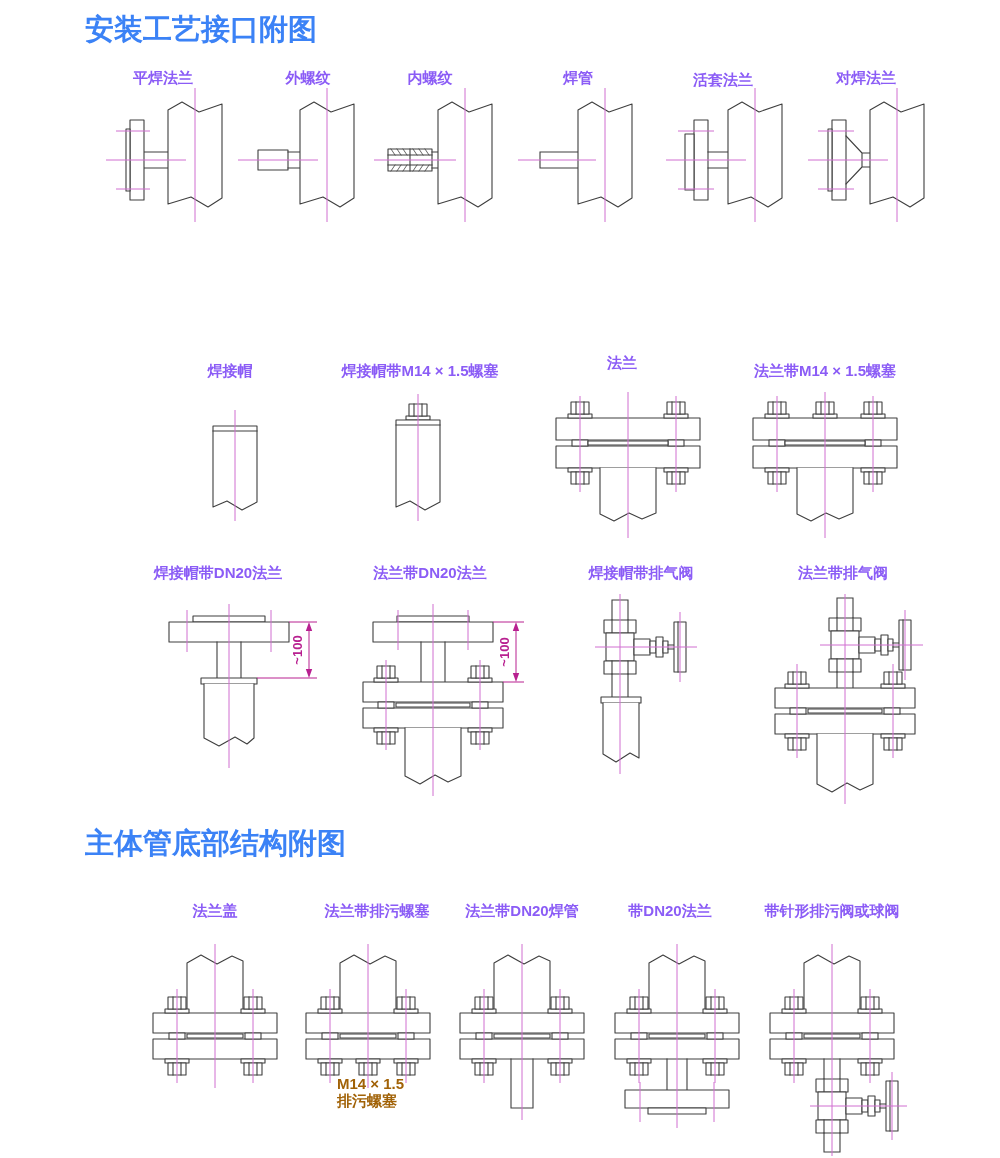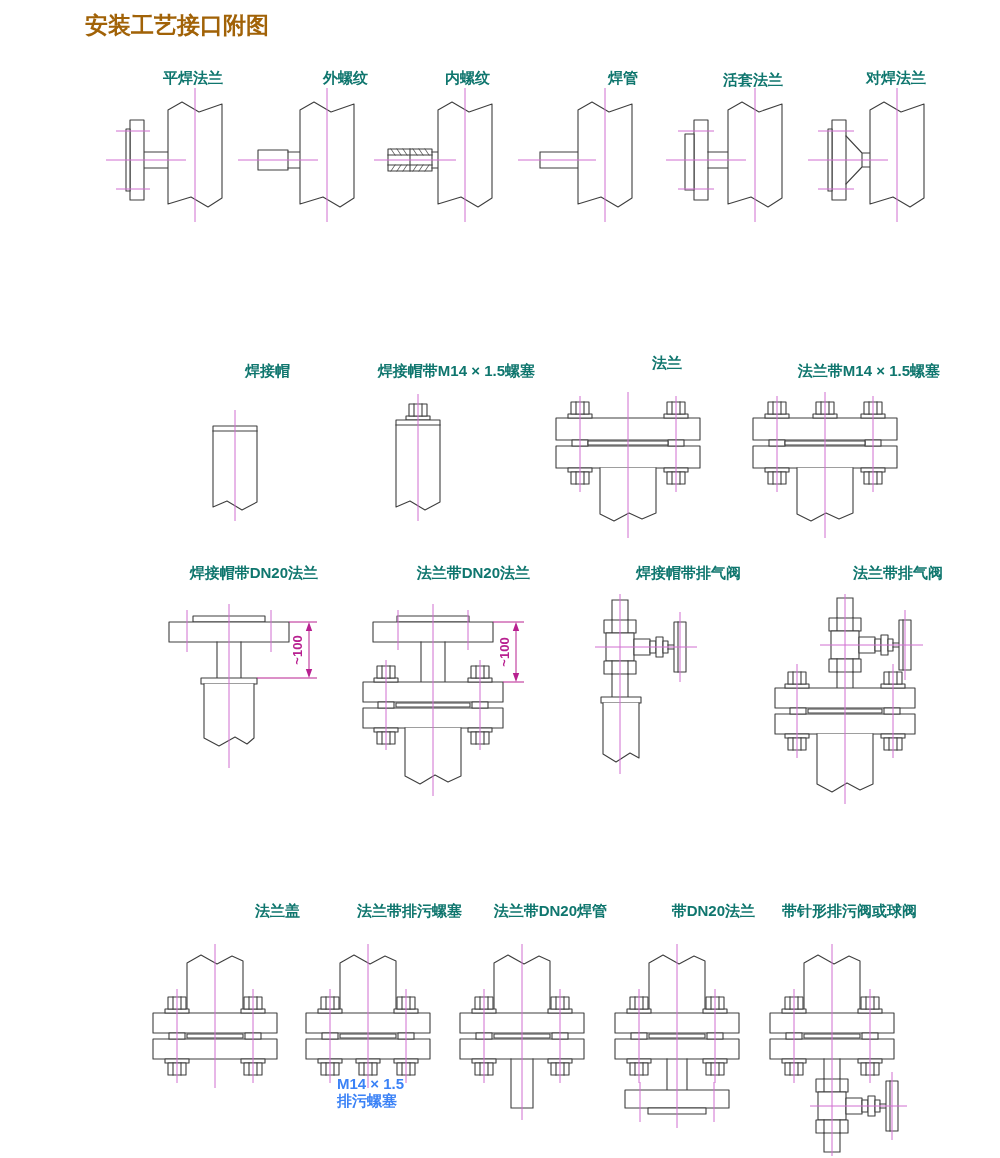--- a/index.html
+++ b/index.html
@@ -1,20 +1,20 @@
 <!DOCTYPE html>
 <html><head>
 <meta charset="utf-8">
 <style>
   html,body{margin:0;padding:0;background:#ffffff;}
   .page{position:relative;width:1000px;height:1158px;background:#ffffff;overflow:hidden;
         font-family:"Liberation Sans","DejaVu Sans",sans-serif;}
-  .sec-title{position:absolute;font-size:23px;font-weight:700;color:#a16207;white-space:nowrap;}
-  .cap{position:absolute;font-size:15px;font-weight:700;color:#0f766e;text-align:right;white-space:nowrap;}
-  .note{position:absolute;font-size:15px;font-weight:700;color:#3b82f6;line-height:17px;white-space:nowrap;}
+  .sec-title{position:absolute;font-size:29px;font-weight:700;color:#3b82f6;white-space:nowrap;}
+  .cap{position:absolute;font-size:15px;font-weight:700;color:#8b5cf6;text-align:center;white-space:nowrap;}
+  .note{position:absolute;font-size:15px;font-weight:700;color:#a16207;line-height:17px;white-space:nowrap;}
   svg.fig{position:absolute;overflow:visible;}
   .defs-holder{position:absolute;width:0;height:0;}
   .ln{stroke:#3f3f3f;stroke-width:1.1;fill:none;stroke-linejoin:round;stroke-linecap:square;}
   .fw{fill:#ffffff;}
   .cl{stroke:#d06ed0;stroke-width:1;fill:none;}
   .dim{stroke:#b82090;stroke-width:1;fill:none;}
   .dimf{fill:#b82090;stroke:none;}
   .dimt{fill:#b82090;font-family:"Liberation Sans",sans-serif;font-size:13px;font-weight:700;}
 </style>
 </head>
@@ -242,20 +242,21 @@
     <use href="#nut-up" x="40" y="80"></use>
       <use href="#nut-up" x="136" y="80"></use>
     <use href="#nut-dn" x="40" y="142"></use>
       <use href="#nut-dn" x="136" y="142"></use>
     <path class="ln fw" d="M72,142 V192 L87,200 L102,191 L115,198 L128,192 V142"></path>
     <g>
       <path class="cl" d="M100,2 V212 M52,72 V166 M148,72 V166 M75,53 H178 M160,18 V88"></path>
     </g>
   </svg>
 
+  <div class="sec-title" style="left:85px;top:824px">主体管底部结构附图</div>
 
   <div class="cap" style="left:130px;top:902px;width:170px">法兰盖</div>
   <div class="cap" style="left:292px;top:902px;width:170px">法兰带排污螺塞</div>
   <div class="cap" style="left:437px;top:902px;width:170px">法兰带DN20焊管</div>
   <div class="cap" style="left:585px;top:902px;width:170px">带DN20法兰</div>
   <div class="cap" style="left:747px;top:902px;width:170px">带针形排污阀或球阀</div>
 
   <svg class="fig" style="left:138px;top:938px" width="155" height="160" viewBox="0 0 155 160">
     <path class="ln fw" d="M49,25 L63,17 L79,26 L94,18 L105,23 V76 H49 Z"></path>
     <rect class="ln fw" x="15" y="75" width="124" height="20"></rect>

